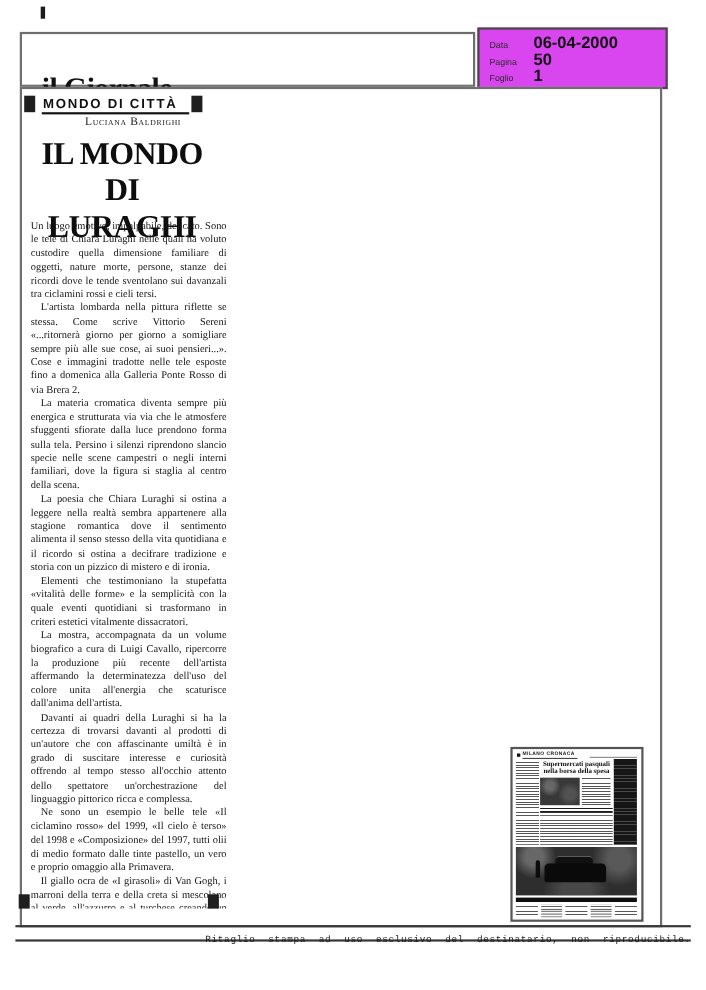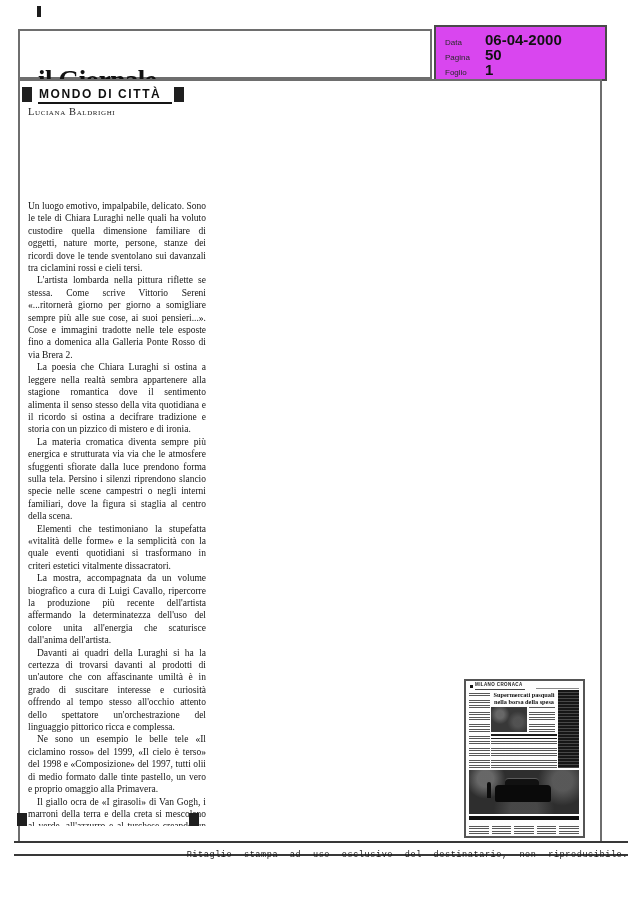--- a/index.html
+++ b/index.html
@@ -25,21 +25,21 @@
   
   .article-box{left:18px;top:79px;width:580px;height:760px;border:2px solid #6e6e6e;background:#fff;}
 
   
   .rub-sq{width:10px;height:15px;background:#1f1f1f;}
   .rub-sq.l{left:22px;top:87px;}
   .rub-sq.r{left:174px;top:87px;}
   .rubric{left:39px;top:87px;font-family:"Liberation Sans",sans-serif;font-weight:bold;
           font-size:12px;letter-spacing:1.6px;color:#101010;white-space:nowrap;}
   .rubric-underline{left:38px;top:102px;width:134px;height:2px;background:#151515;}
-  .byline{left:28px;top:106px;width:134px;text-align:left;font-variant:small-caps;
+  .byline{left:54px;top:106px;width:134px;text-align:center;font-variant:small-caps;
           font-size:10.5px;letter-spacing:0.6px;color:#1a1a1a;}
 
   
   .title{left:26px;top:124px;width:170px;text-align:center;font-family:"Liberation Serif",serif;
          font-weight:bold;font-size:29px;line-height:33px;letter-spacing:-0.5px;color:#0e0e0e;}
 
   
   .body-col{left:28px;top:200px;width:178px;height:626px;overflow:hidden;}
   .body-col p{margin:0;font-size:9.5px;line-height:12.4px;text-align:justify;text-indent:9px;color:#141414;}
   .body-col p:first-child{text-indent:0;}
@@ -118,26 +118,30 @@
   </div>
 
   <div class="abs article-box"></div>
 
   <div class="abs rub-sq l"></div>
   <div class="abs rubric">MONDO DI CITTÀ</div>
   <div class="abs rub-sq r"></div>
   <div class="abs rubric-underline"></div>
   <div class="abs byline">Luciana Baldrighi</div>
 
+  <div class="abs title">
+    <div>IL MONDO</div>
+    <div>DI LURAGHI</div>
+  </div>
 
   <div class="abs body-col">
     <p>Un luogo emotivo, impalpabile, delicato. Sono le tele di Chiara Luraghi nelle quali ha voluto custodire quella dimensione familiare di oggetti, nature morte, persone, stanze dei ricordi dove le tende sventolano sui davanzali tra ciclamini rossi e cieli tersi.</p>
     <p>L'artista lombarda nella pittura riflette se stessa. Come scrive Vittorio Sereni «...ritornerà giorno per giorno a somigliare sempre più alle sue cose, ai suoi pensieri...». Cose e immagini tradotte nelle tele esposte fino a domenica alla Galleria Ponte Rosso di via Brera 2.</p>
+    <p>La materia cromatica diventa sempre più energica e strutturata via via che le atmosfere sfuggenti sfiorate dalla luce prendono forma sulla tela. Persino i silenzi riprendono slancio specie nelle scene campestri o negli interni familiari, dove la figura si staglia al centro della scena.</p>
     <p>La poesia che Chiara Luraghi si ostina a leggere nella realtà sembra appartenere alla stagione romantica dove il sentimento alimenta il senso stesso della vita quotidiana e il ricordo si ostina a decifrare tradizione e storia con un pizzico di mistero e di ironia.</p>
-    <p>La materia cromatica diventa sempre più energica e strutturata via via che le atmosfere sfuggenti sfiorate dalla luce prendono forma sulla tela. Persino i silenzi riprendono slancio specie nelle scene campestri o negli interni familiari, dove la figura si staglia al centro della scena.</p>
     <p>Elementi che testimoniano la stupefatta «vitalità delle forme» e la semplicità con la quale eventi quotidiani si trasformano in criteri estetici vitalmente dissacratori.</p>
     <p>La mostra, accompagnata da un volume biografico a cura di Luigi Cavallo, ripercorre la produzione più recente dell'artista affermando la determinatezza dell'uso del colore unita all'energia che scaturisce dall'anima dell'artista.</p>
     <p>Davanti ai quadri della Luraghi si ha la certezza di trovarsi davanti al prodotti di un'autore che con affascinante umiltà è in grado di suscitare interesse e curiosità offrendo al tempo stesso all'occhio attento dello spettatore un'orchestrazione del linguaggio pittorico ricca e complessa.</p>
     <p>Ne sono un esempio le belle tele «Il ciclamino rosso» del 1999, «Il cielo è terso» del 1998 e «Composizione» del 1997, tutti olii di medio formato dalle tinte pastello, un vero e proprio omaggio alla Primavera.</p>
     <p>Il giallo ocra de «I girasoli» di Van Gogh, i marroni della terra e della creta si mescolano al verde, all'azzurro e al turchese creando un amalgama ricca di luce dove l'inquietudine lascia il posto alla fluidità e all'armonia.</p>
   </div>
   <div class="abs end-sq l"></div>
   <div class="abs end-sq r"></div>
 
   <div class="abs thumb">

